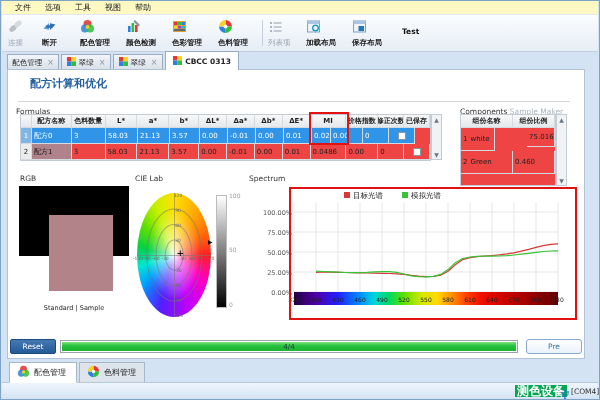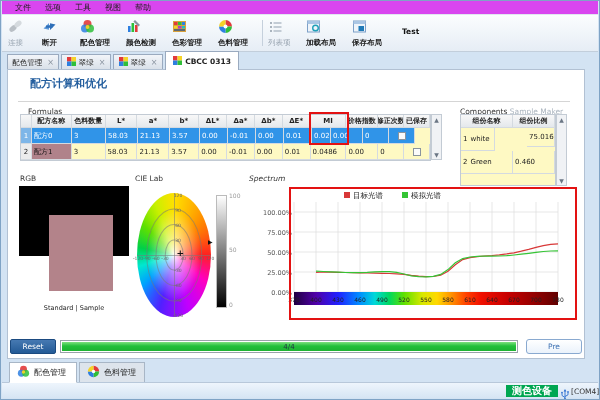--- a/index.html
+++ b/index.html
@@ -1,21 +1,21 @@
 <!DOCTYPE html>
 <html><head>
 <meta charset="utf-8">
 <style>
   * { box-sizing: border-box; margin: 0; padding: 0; }
   body { font-family: "DejaVu Sans", "Liberation Sans", sans-serif; background:#9db8cf; }
   .win { position:relative; width:600px; height:400px; background:#d3e3f3; border:1px solid #7fa3c5; overflow:hidden; }
   .abs { position:absolute; }
 
   
-  .menubar { position:absolute; left:1px; top:0; right:1px; height:14px; background:#d946ef; border-bottom:1px solid #e0e7f0; display:flex; align-items:center; padding-left:6px; }
+  .menubar { position:absolute; left:1px; top:0; right:1px; height:14px; background:#fef9c3; border-bottom:1px solid #e0e7f0; display:flex; align-items:center; padding-left:6px; }
   .menu-item { font-size:8px; color:#222; padding:0 7px; cursor:default; }
 
   
   .toolbar { position:absolute; left:1px; top:14px; right:1px; height:37px; background:linear-gradient(#fbfdfe,#e6edf5); border-bottom:1px solid #c2cedb; }
   .tbtn { position:absolute; top:2px; height:32px; display:flex; flex-direction:column; align-items:flex-start; justify-content:space-between; padding:2px 0 1px; cursor:pointer; }
   .tbtn .lbl { font-size:7.5px; color:#1a1a1a; font-weight:bold; white-space:nowrap; }
   .tbtn.disabled .lbl { color:#9aa6b2; font-weight:normal; }
   .tsep { position:absolute; top:5px; width:1px; height:26px; background:#c5d0dc; }
   .test-label { position:absolute; font-size:7.5px; font-weight:bold; color:#111; }
 
@@ -27,21 +27,21 @@
   .tab .x { color:#8a94a0; font-size:8px; margin-left:2px; }
 
   
   .panel { position:absolute; left:6px; top:68px; width:578px; height:290px; background:#fff; border:1px solid #b2c1d3; }
   .pg-title { position:absolute; left:22px; top:6px; font-size:11px; font-weight:bold; color:#235e9e; }
   .hr { position:absolute; left:10px; top:31px; width:552px; height:1px; background:#d5d5d5; }
   .sec-label { position:absolute; font-size:7.5px; color:#333; }
   .sec-label .dim { color:#aab4be; }
 
   
-  .grid { position:absolute; background:#fef9c3; border:1px solid #c3cbd4; font-size:7px; color:#222; }
+  .grid { position:absolute; background:#ef4444; border:1px solid #c3cbd4; font-size:7px; color:#222; }
   .grow { display:flex; }
   .gcell { border-right:1px solid #d4dae0; border-bottom:1px solid #d4dae0; display:flex; align-items:center; padding:0 2px; overflow:hidden; white-space:nowrap; }
   .ghead .gcell { background:linear-gradient(#f8f8f8,#e4e8ec); justify-content:center; font-weight:bold; }
   .idxcell { background:#ececec; justify-content:center; }
   .num { justify-content:flex-start; }
   .sel .gcell { background:#3094e8; color:#fff; }
   .sel .idxcell { background:#7eb6e8; color:#fff; }
   .namecell-plain { background:#b0828a; color:#111; }
   .checkbox { width:8px; height:8px; border:1px solid #8a949e; background:#fbfbfb; margin:0 auto; }
   .scrollv { position:absolute; width:11px; background:#f0f2f5; border:1px solid #c3cbd4; font-size:6px; color:#6a7684; }
@@ -70,21 +70,21 @@
   .progress { position:absolute; border:1px solid #9aa2aa; background:#e8ece f0; }
   .progress .fill { position:absolute; left:1px; top:1px; bottom:1px; background:linear-gradient(#7fe07f,#22c03a 45%,#1eb232); }
   .progress .ptxt { position:absolute; inset:0; display:flex; align-items:center; justify-content:center; font-size:7px; color:#234; }
   .btn-pre { position:absolute; background:linear-gradient(#ffffff,#eaf2fb); border:1px solid #89a9d0; border-radius:3px; color:#3b6fb2; font-size:7.5px; display:flex; align-items:center; justify-content:center; cursor:pointer; }
 
   
   .btab { position:absolute; top:361px; height:21px; display:flex; align-items:center; gap:4px; padding:0 7px; font-size:8px; color:#222;
           border:1px solid #a8b6c6; background:#dde4ec; cursor:pointer; }
   .btab.active { background:#fff; border-bottom-color:#fff; z-index:3; }
   .statusbar { position:absolute; left:1px; right:1px; bottom:1px; height:16px; background:linear-gradient(#eef5fc,#d6e5f4); border-top:1px solid #b8c8da; }
-  .dev-badge { position:absolute; background:#00a651; color:#fff; font-size:10px; font-weight:bold; display:flex; align-items:center; justify-content:center; }
+  .dev-badge { position:absolute; background:#00a651; color:#fff; font-size:12px; font-weight:bold; display:flex; align-items:center; justify-content:center;margin-left:9px; }
   .port { position:absolute; font-size:7.5px; color:#333; }
 </style>
 </head>
 <body>
 
 <div class="win">
 
   <div class="menubar" id="menubar">
       <span class="menu-item">文件</span>
       <span class="menu-item">选项</span>
@@ -213,21 +213,21 @@
             <rect x="4.5" y="4.5" width="4.5" height="4.5" fill="#2fbf3a"></rect>
           </svg></span>
         <span>CBCC 0313</span>
       </div>
     </div>
 
   <div class="panel">
     <div class="pg-title">配方计算和优化</div>
     <div class="hr"></div>
 
-    <div class="sec-label" style="left:20px;top:37px;">Formulas</div>
+    <div class="sec-label" style="left:8px;top:37px;">Formulas</div>
     <div class="grid" id="formulas-table" style="left:12px;top:44px;width:411px;">
         <div class="grow ghead">
           <div class="gcell idxcell" style="width:11px;height:13px;"></div>
           <div class="gcell" style="width:40px;height:13px;">配方名称</div>
           <div class="gcell" style="width:34px;height:13px;">色料数量</div>
           <div class="gcell" style="width:32px;height:13px;">L*</div>
           <div class="gcell" style="width:32px;height:13px;">a*</div>
           <div class="gcell" style="width:30px;height:13px;">b*</div>
           <div class="gcell" style="width:28px;height:13px;">ΔL*</div>
           <div class="gcell" style="width:28px;height:13px;">Δa*</div>
@@ -341,21 +341,21 @@
         <span class="labmark" style="left:43.339px;top:60.215px;">+</span>
       </div>
     <div class="graybar" style="left:208px;top:125px;width:11px;height:113px;"></div>
     <div id="graylabs">
         <span class="graylab abs" style="left:221px;top:122px;">100</span>
         <span class="graylab abs" style="left:221px;top:176px;">50</span>
         <span class="graylab abs" style="left:221px;top:231px;">0</span>
       </div>
     <div class="graymark" id="graymark" style="left: 200px; top: 168.426px;">▶</div>
 
-    <div class="sec-label" style="left:241px;top:104px;font-style:italic;">Spectrum</div>
+    <div class="sec-label" style="left:241px;top:104px;">Spectrum</div>
     <div class="abs" id="spectrum-chart" style="left:244px;top:118px;width:324px;height:131px;"><svg width="324" height="131" viewBox="0 0 324 131">
           <defs>
             <linearGradient id="spec" x1="0" y1="0" x2="1" y2="0">
               <stop offset="0" stop-color="#200040"></stop>
               <stop offset="0.083" stop-color="#5000a8"></stop>
               <stop offset="0.167" stop-color="#2020ff"></stop>
               <stop offset="0.25" stop-color="#0090ff"></stop>
               <stop offset="0.306" stop-color="#00d8d8"></stop>
               <stop offset="0.361" stop-color="#00d860"></stop>
               <stop offset="0.417" stop-color="#60e000"></stop>

